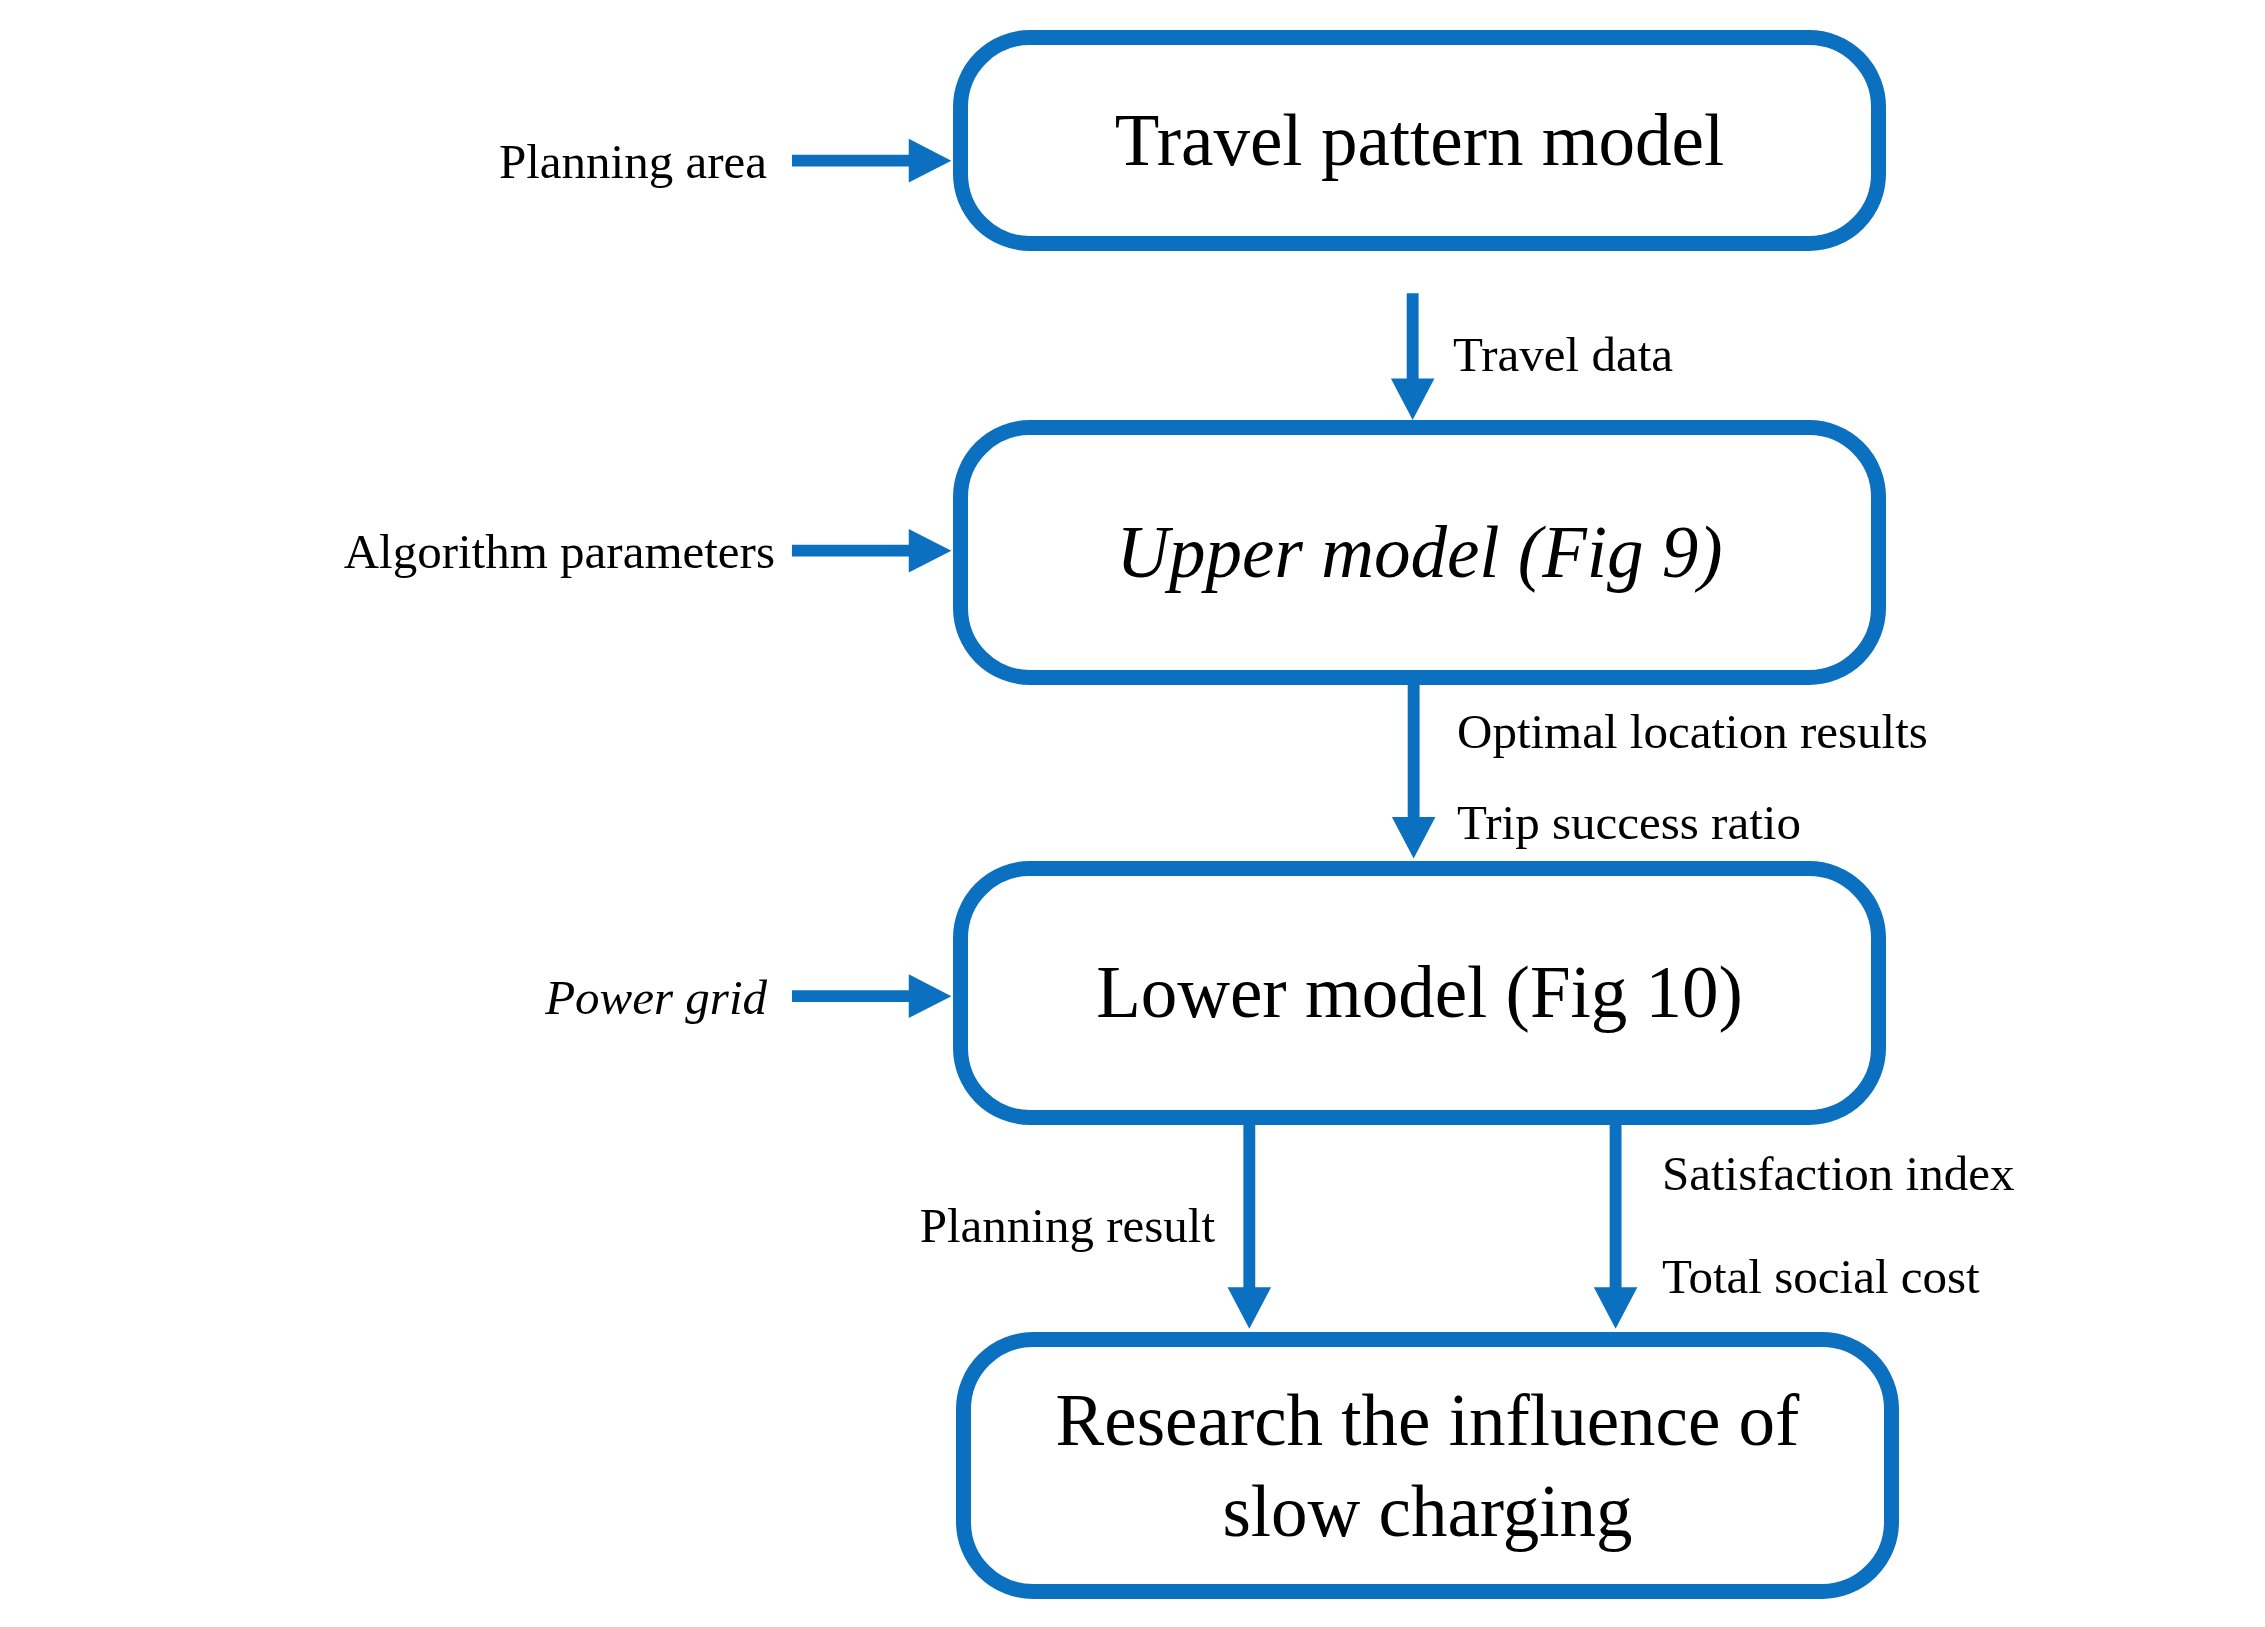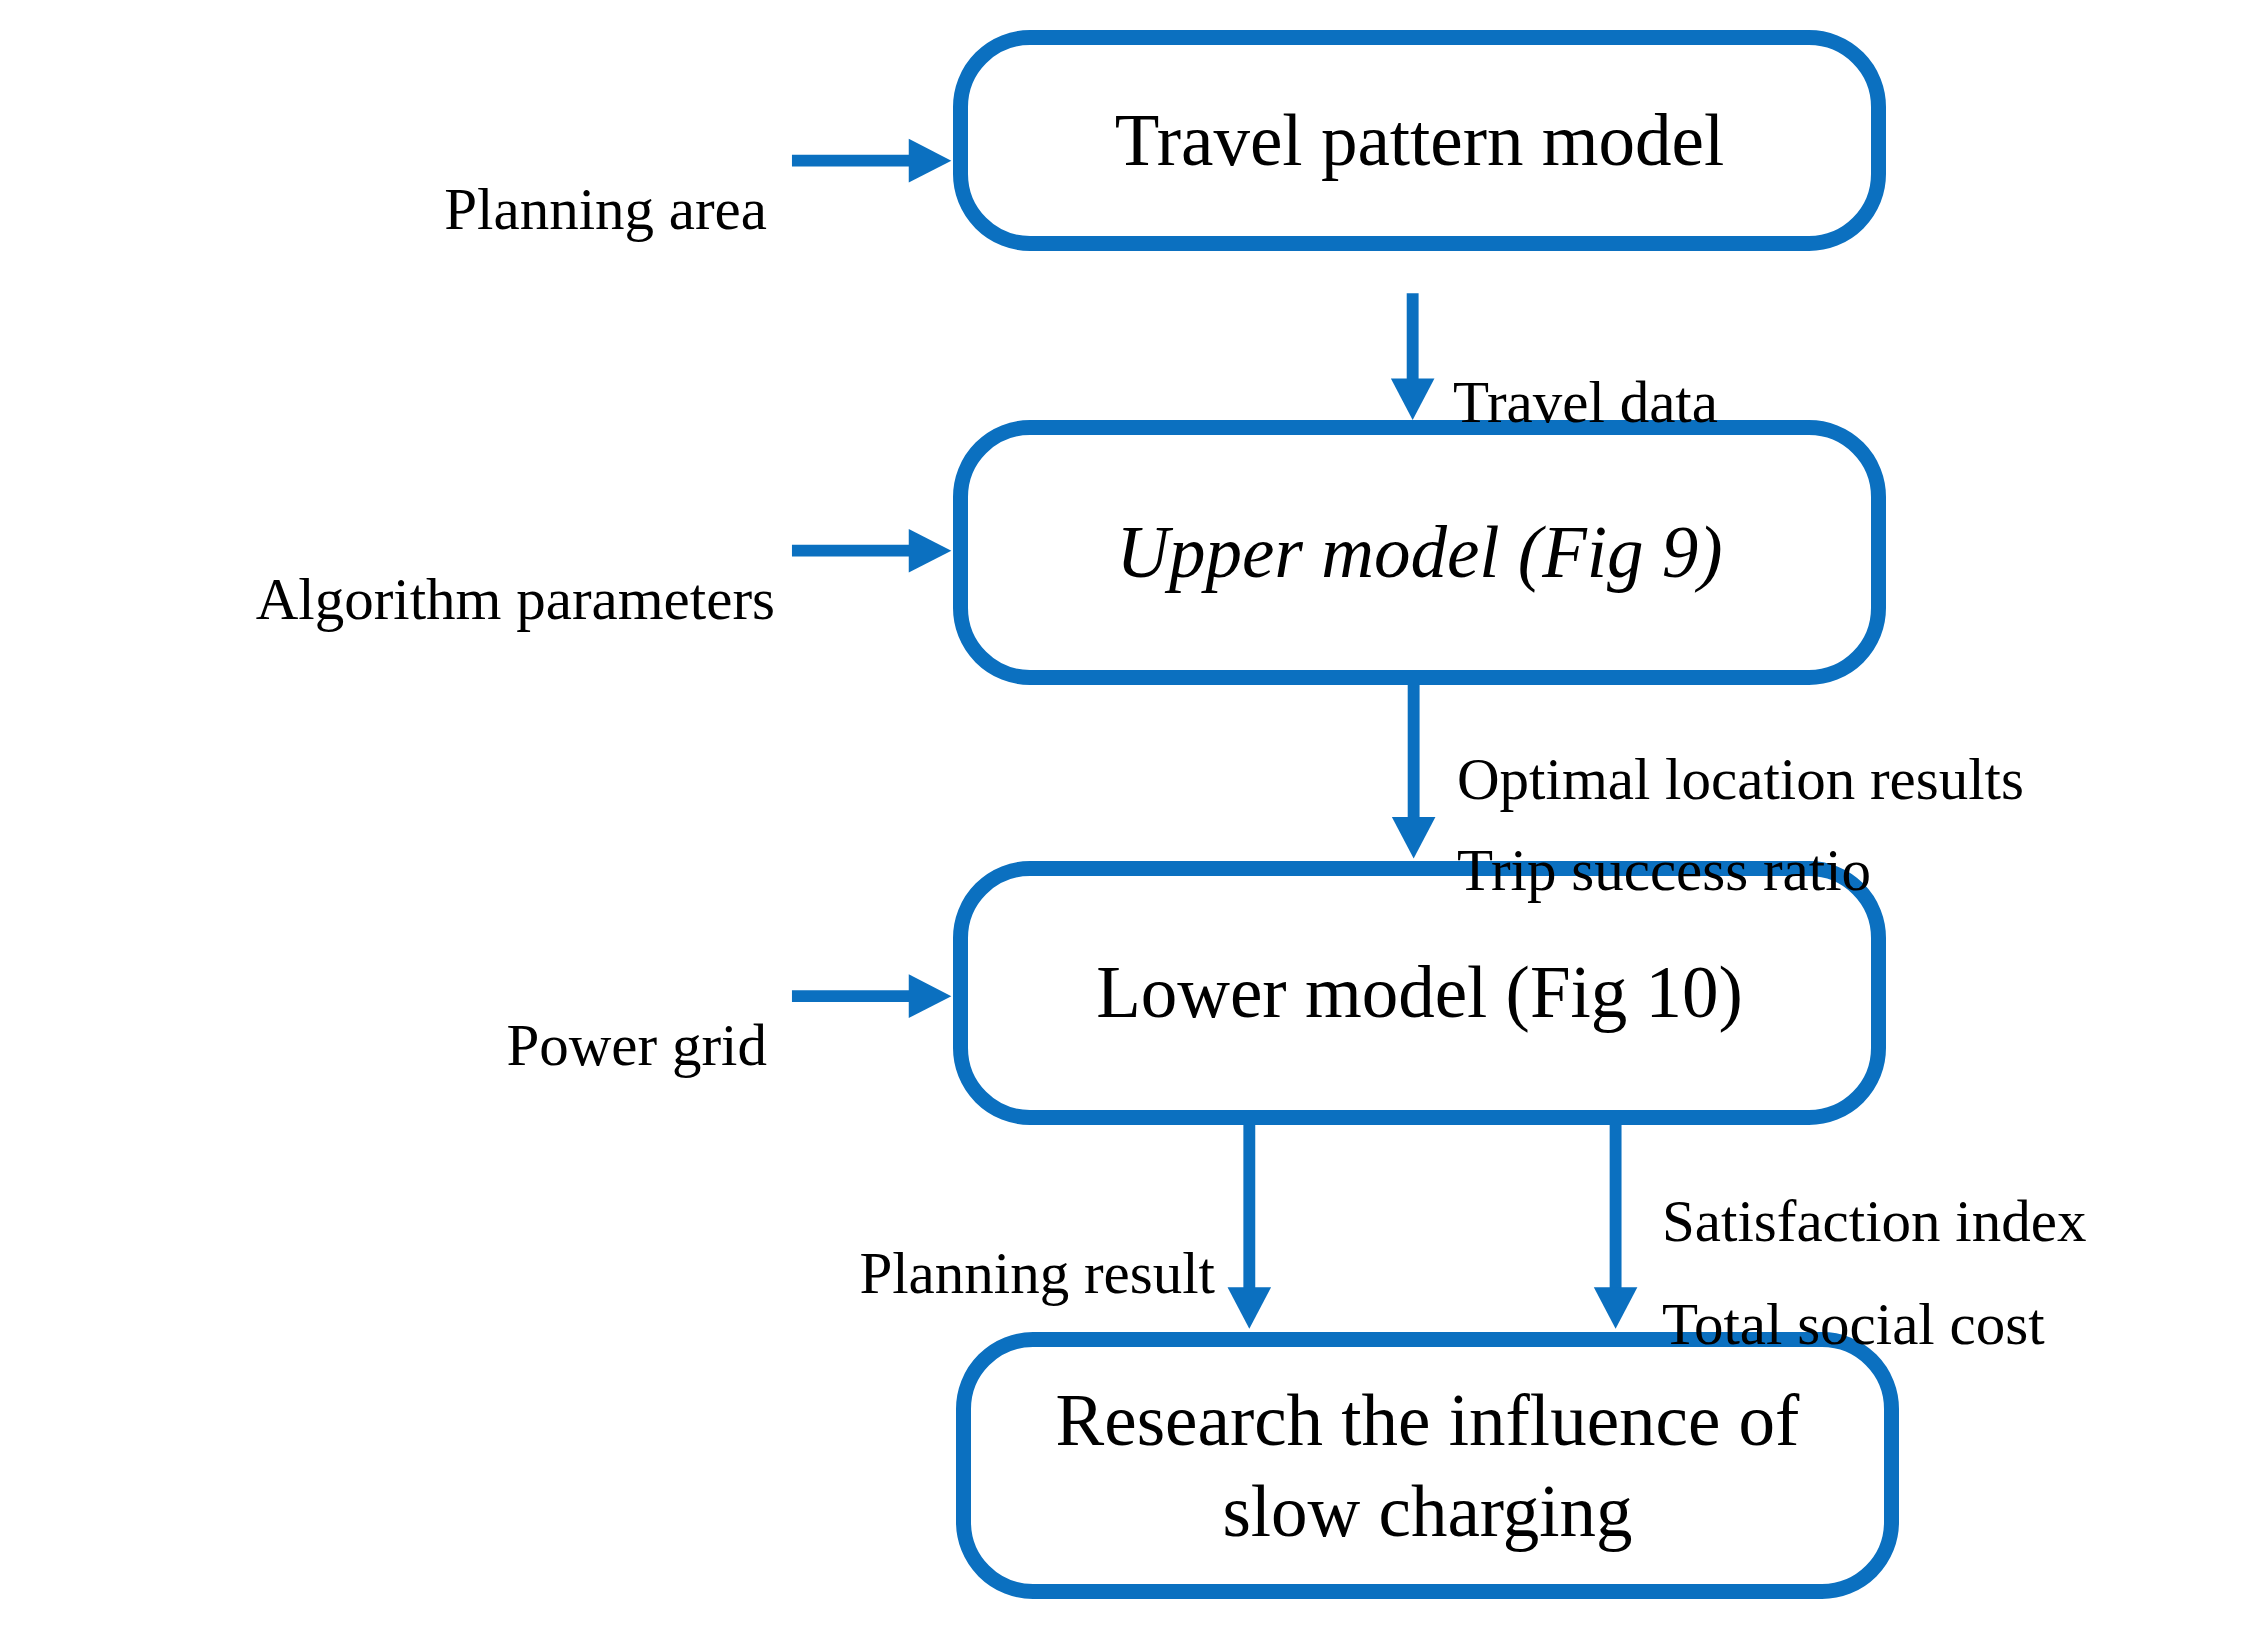--- a/index.html
+++ b/index.html
@@ -41,25 +41,24 @@
     display: flex;
     flex-direction: column;
     align-items: center;
   }
   .node-lines span {
     display: block;
     line-height: 91px;
   }
   .lbl {
     position: absolute;
-    font-size: 59px;
+    font-size: 49px;
     line-height: 1;
     white-space: nowrap;
     transform: translateY(-50%);
-    margin-top: 48px;
   }
   .lbl.align-right {
     text-align: right;
   }
 </style>
 </head>
 <body>
 
 <div class="canvas">
 
@@ -112,21 +111,21 @@
     <div class="node-lines">
       <span>Research the influence of</span>
       <span>slow charging</span>
     </div>
   </div>
 
   <div class="lbl align-right" style="right:1498px; top:161px;">Planning area</div>
 
   <div class="lbl align-right" style="right:1490px; top:551px;">Algorithm parameters</div>
 
-  <div class="lbl align-right" style="right:1498px; top:997px;">Power grid</div>
+  <div class="lbl align-right" style="right:1498px; top:997px;font-style:italic;">Power grid</div>
 
   <div class="lbl" style="left:1453px; top:354px;">Travel data</div>
 
   <div class="lbl" style="left:1457px; top:731px;">Optimal location results</div>
 
   <div class="lbl" style="left:1457px; top:822px;">Trip success ratio</div>
 
   <div class="lbl align-right" style="right:1050px; top:1225px;">Planning result</div>
 
   <div class="lbl" style="left:1662px; top:1173px;">Satisfaction index</div>

